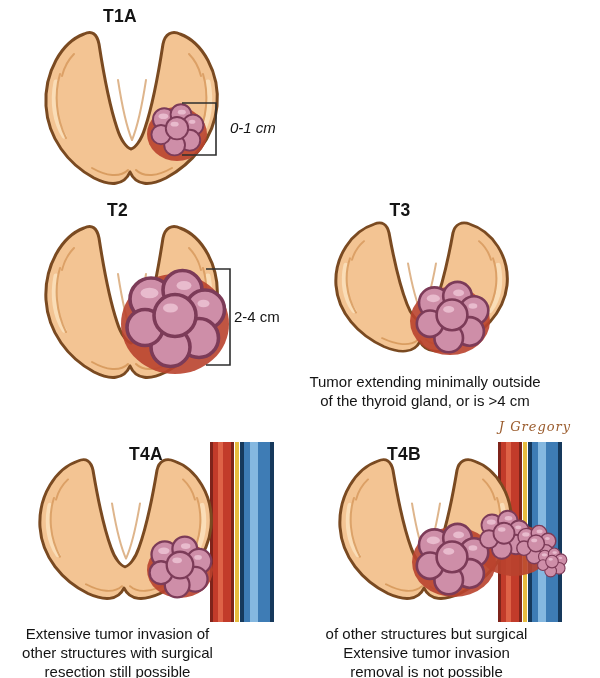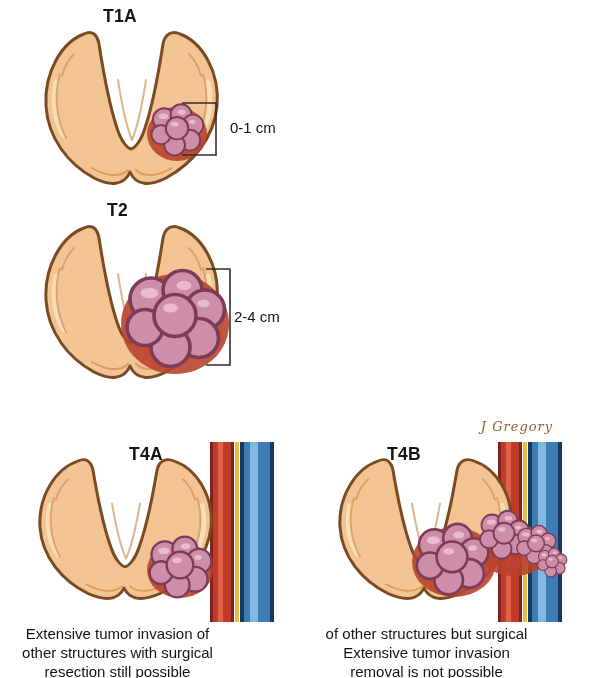--- a/index.html
+++ b/index.html
@@ -66,37 +66,49 @@
   </svg>
 
   <div class="panel" style="left:0;top:0;width:290px;height:196px;">
     <div class="title" style="left:0;top:6px;width:240px;">T1A</div>
     <svg style="left:10px;top:16px;" width="240" height="178" viewBox="0 0 240 178">
       <use href="#thyroid" transform="translate(12,6)"></use>
       <ellipse cx="167" cy="118" rx="30" ry="27" fill="#B9422D" opacity="0.9"></ellipse>
       <use href="#tumor" transform="translate(167,113) scale(0.8)"></use>
       <path d="M172 87 L206 87 L206 139 L172 139" fill="none" stroke="#2e2e2e" stroke-width="1.6"></path>
     </svg>
-    <span class="measure" style="left:230px;top:119px;">0-1 cm</span>
+    <span class="measure" style="left:230px;top:119px;font-style:italic;">0-1 cm</span>
   </div>
 
 
   <div class="panel" style="left:0;top:196px;width:290px;height:226px;padding-left:36px;">
     <div class="title" style="left:0;top:4px;width:235px;">T2</div>
     <svg style="left:10px;top:16px;" width="240" height="185" viewBox="0 0 240 185">
       <use href="#thyroid" transform="translate(12,4)"></use>
       <ellipse cx="165" cy="112" rx="54" ry="50" fill="#B9422D" opacity="0.9"></ellipse>
       <use href="#tumor" transform="translate(165,105) scale(1.5)"></use>
       <path d="M196 57 L220 57 L220 153 L196 153" fill="none" stroke="#2e2e2e" stroke-width="1.6"></path>
     </svg>
     <span class="measure" style="left:234px;top:112px;">2-4 cm</span>
   </div>
 
+  <div class="panel" style="left:290px;top:196px;width:310px;height:226px;">
+    <div class="title" style="left:0;top:4px;width:220px;">T3</div>
+    <svg style="left:10px;top:16px;" width="240" height="160" viewBox="0 0 240 160">
+      <use href="#thyroid" transform="translate(12,2) scale(1,0.85)"></use>
+      <ellipse cx="150" cy="109" rx="40" ry="34" fill="#B9422D" opacity="0.9"></ellipse>
+      <use href="#tumor" transform="translate(152,104) scale(1.1)"></use>
+    </svg>
+    <div class="caption" style="left:0;top:176px;width:270px;">
+      <div>Tumor extending minimally outside</div>
+      <div>of the thyroid gland, or is &gt;4 cm</div>
+    </div>
+  </div>
 
-  <div class="signature" style="left:472px;top:419px;width:90px;">J Gregory</div>
+  <div class="signature" style="left:490px;top:419px;width:90px;">J Gregory</div>
 
   <div class="panel" style="left:0;top:440px;width:296px;height:238px;">
     <div class="title" style="left:0;top:4px;width:200px;padding-left:46px;">T4A</div>
     <svg style="left:4px;top:2px;" width="292" height="180" viewBox="0 0 292 180">
       <use href="#vessels" x="206" y="0"></use>
       <use href="#thyroid" transform="translate(12,8) scale(1,0.92)"></use>
       <ellipse cx="176" cy="128" rx="33" ry="28" fill="#B9422D" opacity="0.9"></ellipse>
       <use href="#tumor" transform="translate(176,124) scale(0.95)"></use>
     </svg>
     <div class="caption" style="left:0;top:184px;width:235px;">

